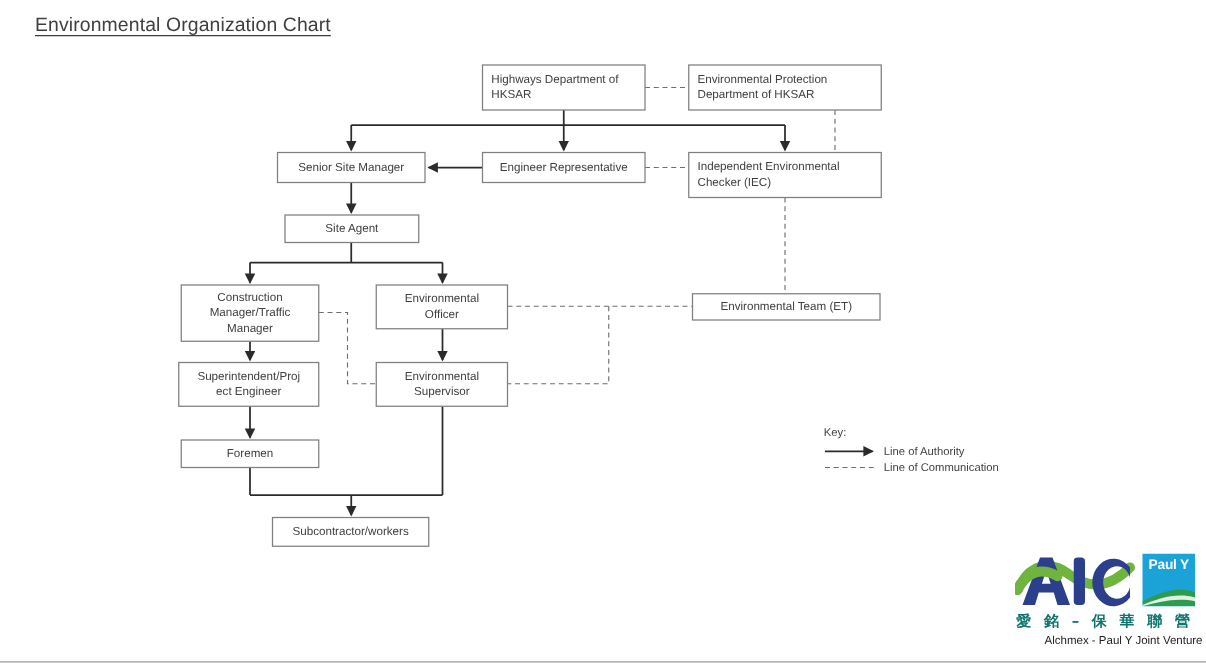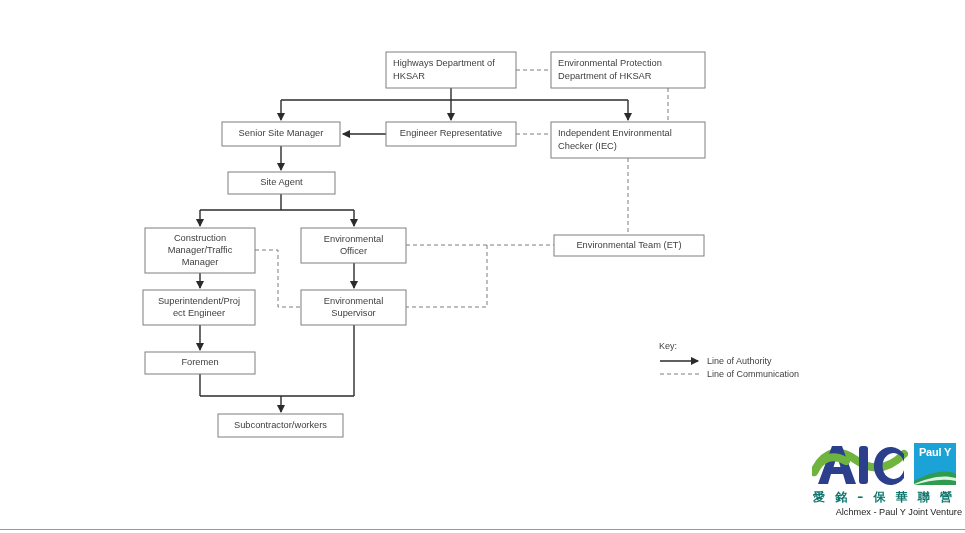--- a/index.html
+++ b/index.html
@@ -93,20 +93,21 @@
   #bottom-rule{
     position:absolute;left:0;top:529px;width:965px;height:1px;
     background:#9a9a9a;
   }
 </style>
 </head>
 <body>
 
 <div id="page">
 
+  <div id="page-title">Environmental Organization Chart</div>
 
   <svg id="chart" viewBox="0 0 965 533" xmlns="http://www.w3.org/2000/svg">
 
     <defs>
       <marker id="arrow" markerWidth="9" markerHeight="9" refX="5.2" refY="3" orient="auto" markerUnits="strokeWidth">
         <path d="M0,0 L6,3 L0,6 z" class="arrowhead"></path>
       </marker>
     </defs>
 
     <g>

